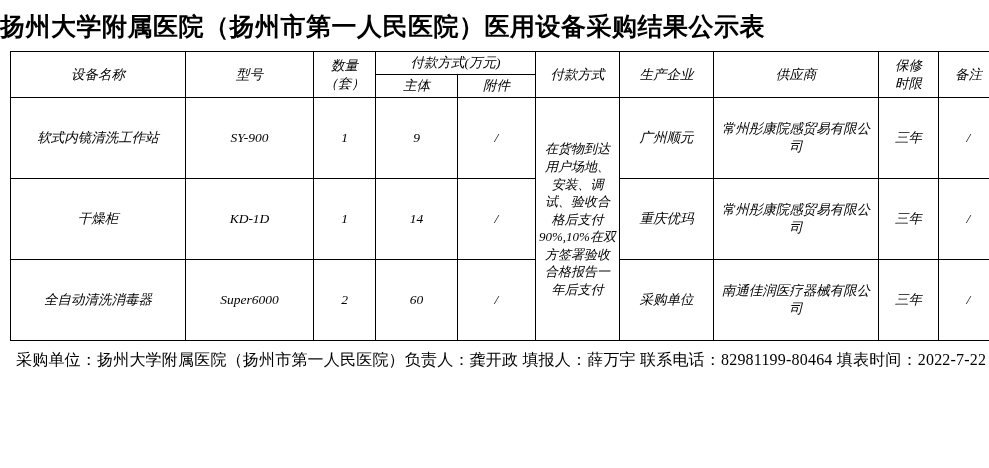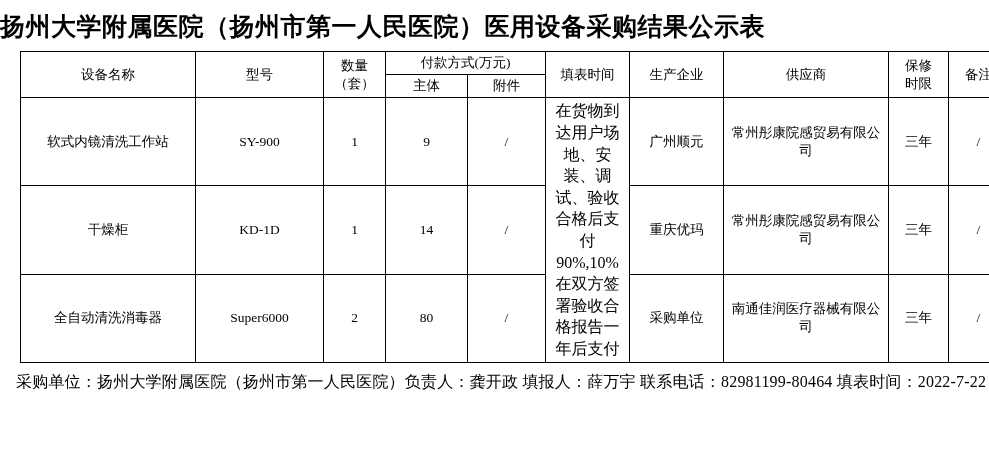--- a/index.html
+++ b/index.html
@@ -22,22 +22,23 @@
   }
   .doc-title {
     text-align: left;
     font-size: 25px;
     font-weight: bold;
     letter-spacing: 0.5px;
     padding: 10px 0 8px 0;
     font-family: "Liberation Serif", "DejaVu Serif", serif;
   }
   .table-wrap {
-    padding: 0 20px;
+    padding: 0 10px;
     box-sizing: border-box;
+    font-style: italic;
   }
   table.main-table {
     border-collapse: collapse;
     width: 961px;
     table-layout: fixed;
     font-size: 13px;
   }
   table.main-table td, table.main-table th {
     border: 1px solid #000000;
     text-align: center;
@@ -58,21 +59,21 @@
   .col-maker  { width: 94px; }
   .col-supp   { width: 165px; }
   .col-warr   { width: 60px; }
   .col-remark { width: 60px; }
 
   td.body-cell {
     height: 76px;
     font-size: 13.5px;
   }
   td.pay-cell {
-    font-size: 16px;
+    font-size: 13px;
     line-height: 1.45;
     padding: 4px 8px;
     text-align: center;
   }
   .footer-line {
     padding: 9px 16px 0 16px;
     font-size: 16px;
     letter-spacing: 0.2px;
     white-space: nowrap;
   }
@@ -101,21 +102,21 @@
       </colgroup>
       <thead>
         <tr>
           <th class="hdr" rowspan="2">设备名称</th>
           <th class="hdr" rowspan="2">型号</th>
           <th class="hdr" rowspan="2">
             <span class="stack-line">数量</span>
             <span class="stack-line">（套）</span>
           </th>
           <th class="hdr" colspan="2">付款方式(万元)</th>
-          <th class="hdr" rowspan="2">填表时间</th>
+          <th class="hdr" rowspan="2">付款方式</th>
           <th class="hdr" rowspan="2">生产企业</th>
           <th class="hdr" rowspan="2">供应商</th>
           <th class="hdr" rowspan="2">
             <span class="stack-line">保修</span>
             <span class="stack-line">时限</span>
           </th>
           <th class="hdr" rowspan="2">备注</th>
         </tr>
         <tr>
           <th class="hdr">主体</th>
@@ -143,21 +144,21 @@
           <td class="body-cell">/</td>
           <td class="body-cell">重庆优玛</td>
           <td class="body-cell">常州彤康院感贸易有限公司</td>
           <td class="body-cell">三年</td>
           <td class="body-cell">/</td>
         </tr>
         <tr>
           <td class="body-cell">全自动清洗消毒器</td>
           <td class="body-cell">Super6000</td>
           <td class="body-cell">2</td>
-          <td class="body-cell">80</td>
+          <td class="body-cell">60</td>
           <td class="body-cell">/</td>
           <td class="body-cell">采购单位</td>
           <td class="body-cell">南通佳润医疗器械有限公司</td>
           <td class="body-cell">三年</td>
           <td class="body-cell">/</td>
         </tr>
       </tbody>
     </table>
   </div>
 

